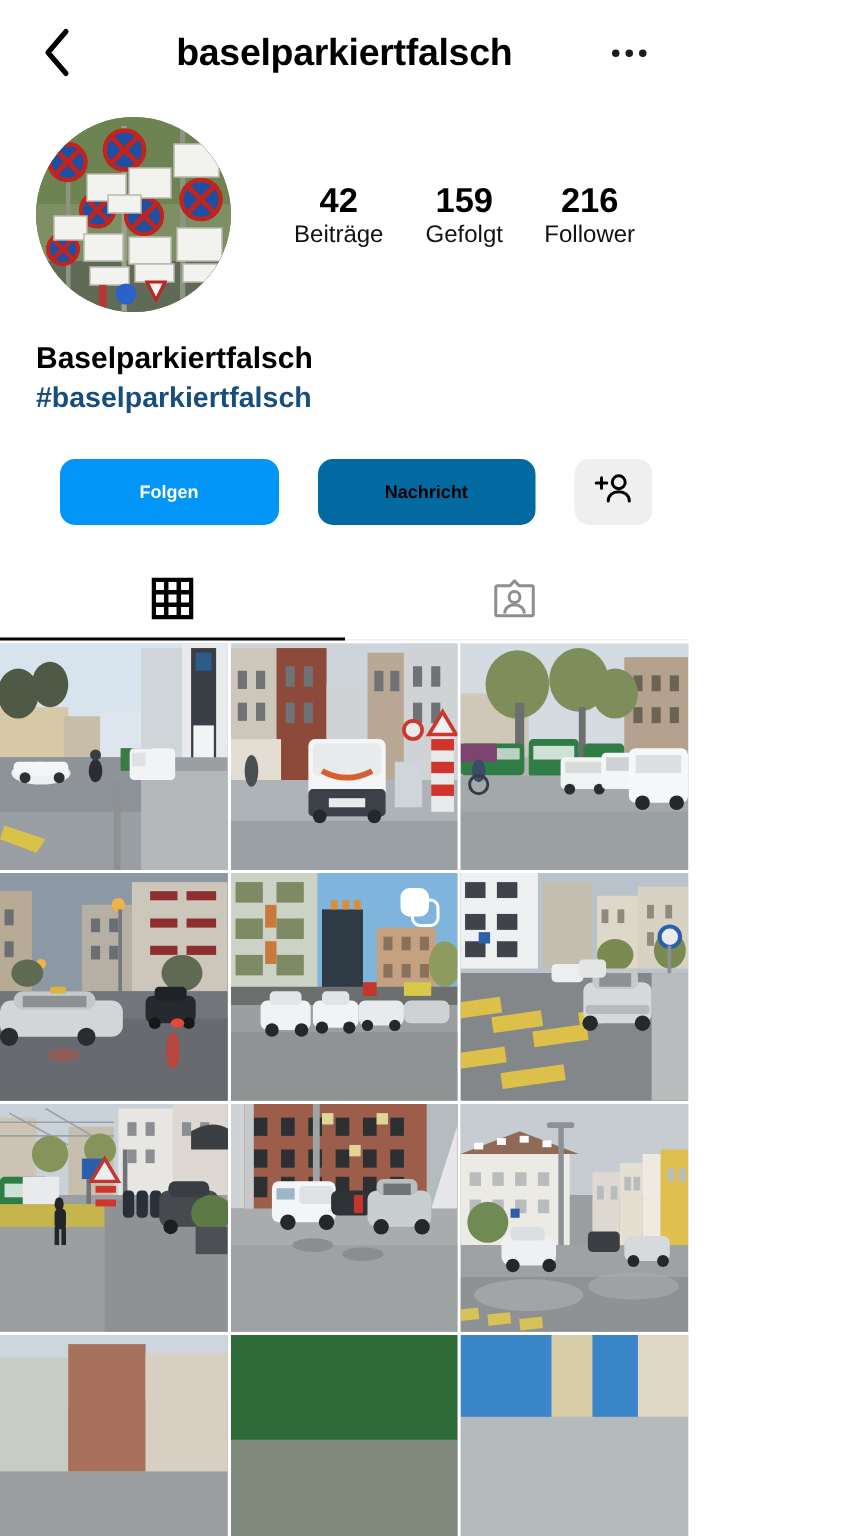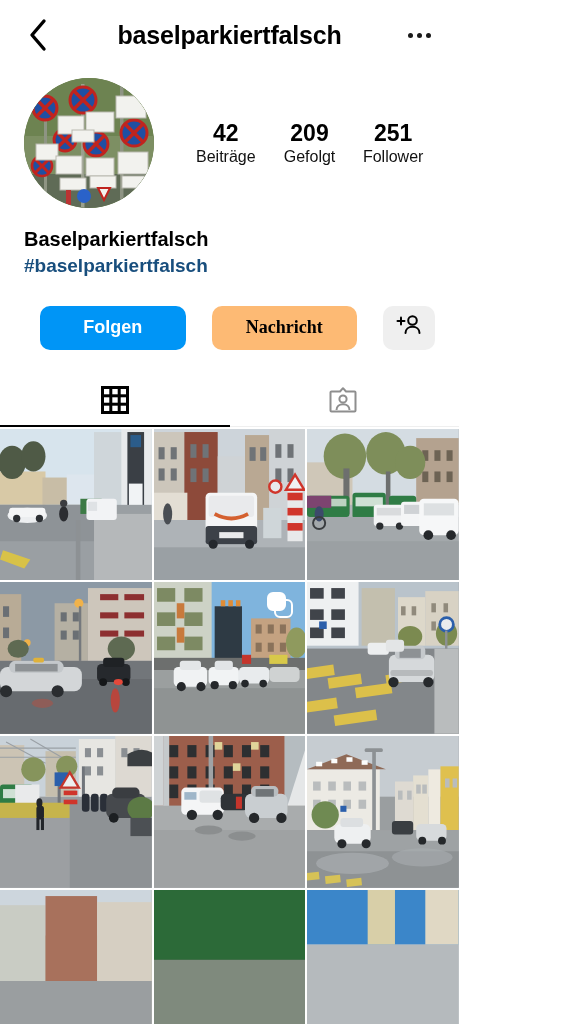--- a/index.html
+++ b/index.html
@@ -78,27 +78,27 @@
   
   .actions {
     display: flex; align-items: center;
     gap: 10px;
     padding: 26px 24px 0 24px;
   }
   .btn {
     height: 44px;
     border-radius: 10px;
     display: flex; align-items: center; justify-content: center;
-    font-size: 18px; font-weight: bold;
+    font-size: 12px; font-weight: bold;
     cursor: pointer; border: none;
     font-family: inherit;
     margin-left: 16px;
   }
   .btn-follow { flex: 1 1 0; background: #0095f6; color: #fff; }
-  .btn-message { flex: 1 1 0; background: #fdba74; color: #000; font-family: Liberation Serif, serif; }
+  .btn-message { flex: 1 1 0; background: #0369a1; color: #000; }
   .btn-icon {
     width: 52px; background: #efefef;
     display: flex; align-items: center; justify-content: center;
   }
 
   
   .tabs {
     display: flex;
     margin-top: 28px;
     border-bottom: 1px solid #efefef;
@@ -237,25 +237,25 @@
         </g>
       </svg>
     </div>
 
     <div class="stats">
       <div class="stat">
         <div class="stat-num">42</div>
         <div class="stat-label">Beiträge</div>
       </div>
       <div class="stat">
-        <div class="stat-num">209</div>
+        <div class="stat-num">159</div>
         <div class="stat-label">Gefolgt</div>
       </div>
       <div class="stat">
-        <div class="stat-num">251</div>
+        <div class="stat-num">216</div>
         <div class="stat-label">Follower</div>
       </div>
     </div>
   </div>
 
   <div class="bio">
     <div class="bio-name">Baselparkiertfalsch</div>
     <div class="bio-link">#baselparkiertfalsch</div>
   </div>
 

